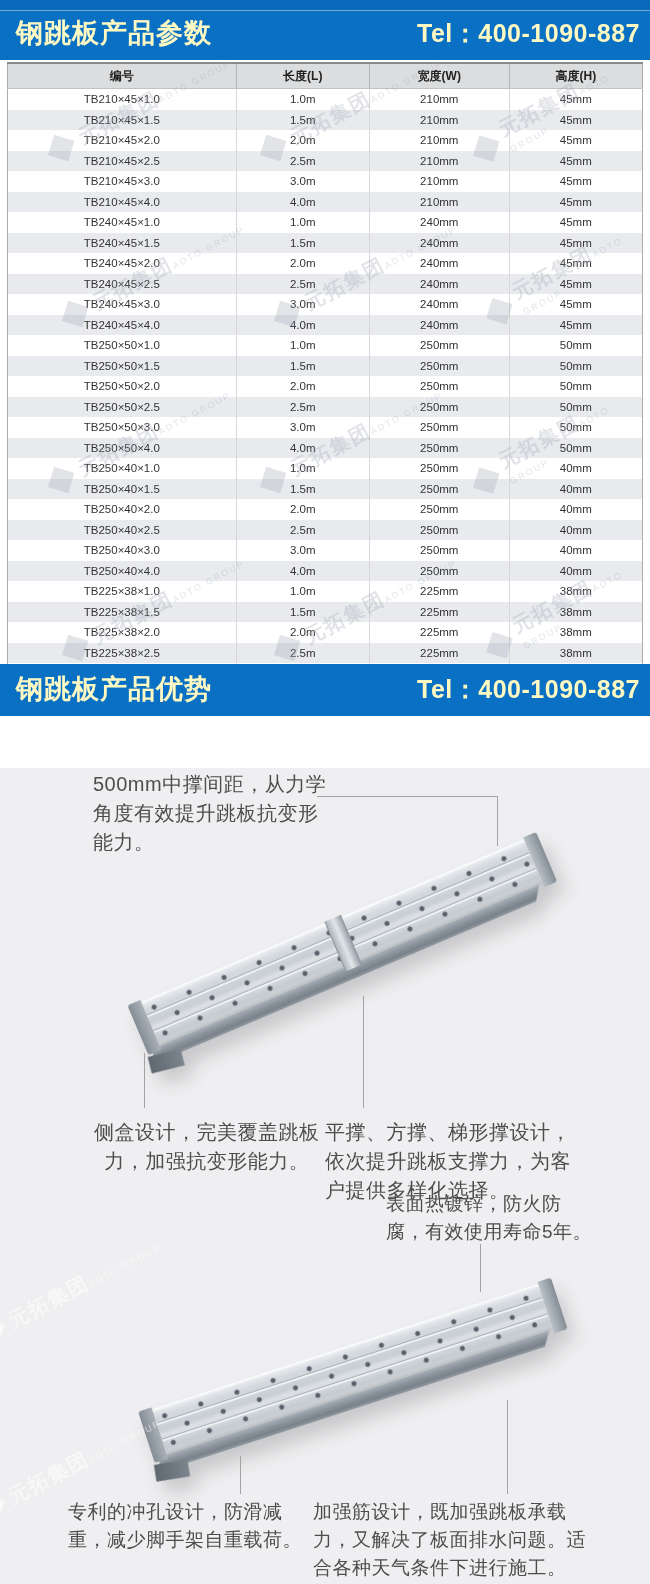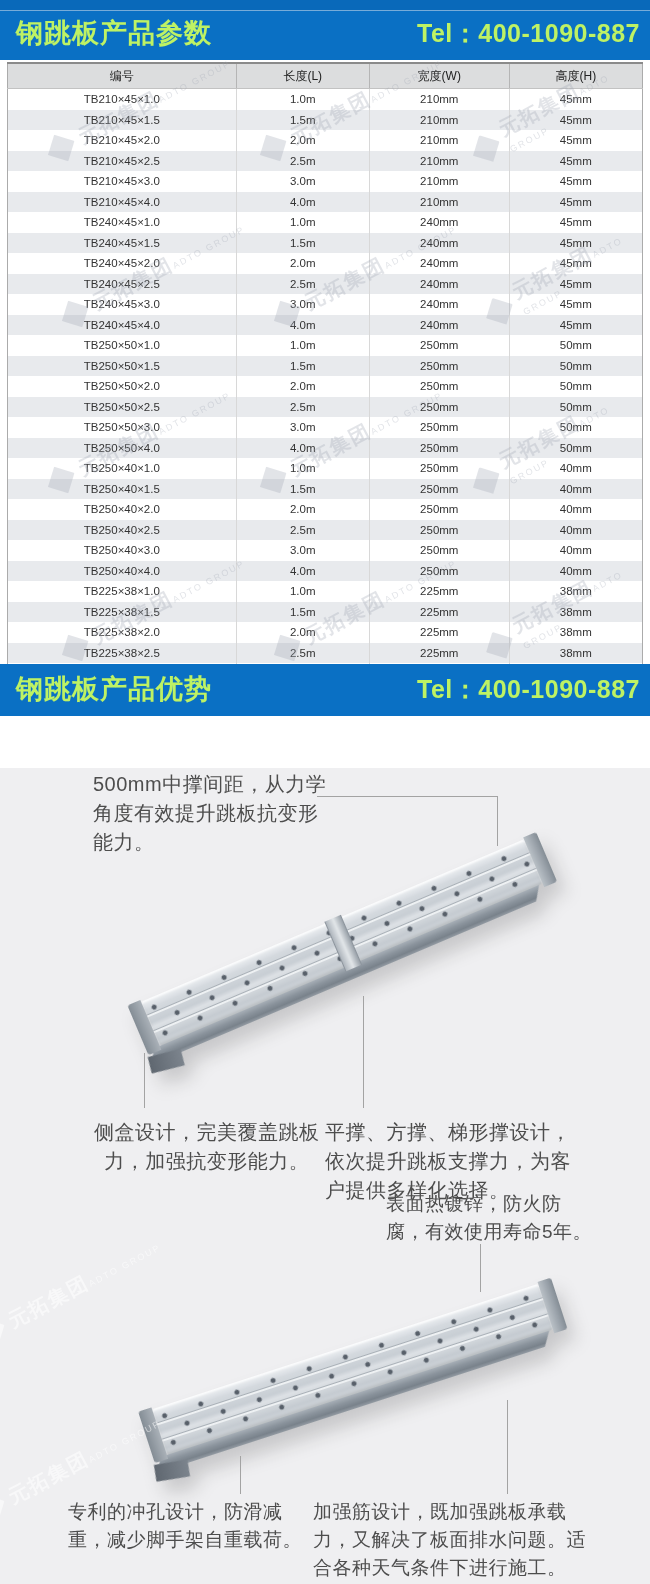--- a/index.html
+++ b/index.html
@@ -1,30 +1,30 @@
 <!DOCTYPE html>
 <html><head>
 <meta charset="utf-8">
 <style>
   html,body{margin:0;padding:0;}
   body{font-family:"Liberation Sans","DejaVu Sans",sans-serif;}
   .page{position:relative;width:650px;height:1584px;background:#ffffff;overflow:hidden;}
 
   
-  .bar{position:absolute;left:0;width:650px;background:#0a70c4;color:#bef264;}
+  .bar{position:absolute;left:0;width:650px;background:#0a70c4;color:#fef9c3;}
   .bar1{top:0;height:60px;}
   .bar1::before{content:"";position:absolute;left:0;top:0;width:100%;height:10px;background:#0969ba;border-bottom:1px solid rgba(255,255,255,.45);}
   .bar2{top:664px;height:52px;}
   .bar-title{position:absolute;left:16px;bottom:9px;font-size:27px;font-weight:bold;letter-spacing:1px;}
   .bar-tel{position:absolute;right:10px;bottom:10px;font-size:25px;font-weight:bold;letter-spacing:0.5px;}
 
   
   table.spec{position:absolute;left:7px;top:62px;width:636px;border-collapse:collapse;table-layout:fixed;
              border-left:1px solid #ababab;border-right:1px solid #ababab;border-bottom:1px solid #ababab;}
-  table.spec thead th{height:22px;background:#dcddde;color:#222;font-weight:normal;font-size:12px;
+  table.spec thead th{height:22px;background:#dcddde;color:#222;font-weight:bold;font-size:12px;
              border-top:2px solid #8a8a8a;border-bottom:1px solid #c2c2c2;}
   table.spec th + th{border-left:1px solid #b5b5b5;}
   table.spec td{height:20.5px;padding:0;text-align:center;font-size:11.5px;color:#333;}
   table.spec td + td{border-left:1px solid #d8d8d8;}
   table.spec tbody tr:nth-child(even){background:#e8eaed;}
 
   
   .wm{position:absolute;display:flex;align-items:center;gap:6px;transform:rotate(-28deg);pointer-events:none;}
   .wm .dia{width:30px;height:30px;flex:0 0 auto;clip-path:polygon(50% 0,100% 50%,50% 100%,0 50%);background:rgba(158,166,178,.30);}
   .wm .cn{font-size:20px;font-weight:bold;letter-spacing:2px;color:rgba(158,166,178,.30);line-height:20px;}

